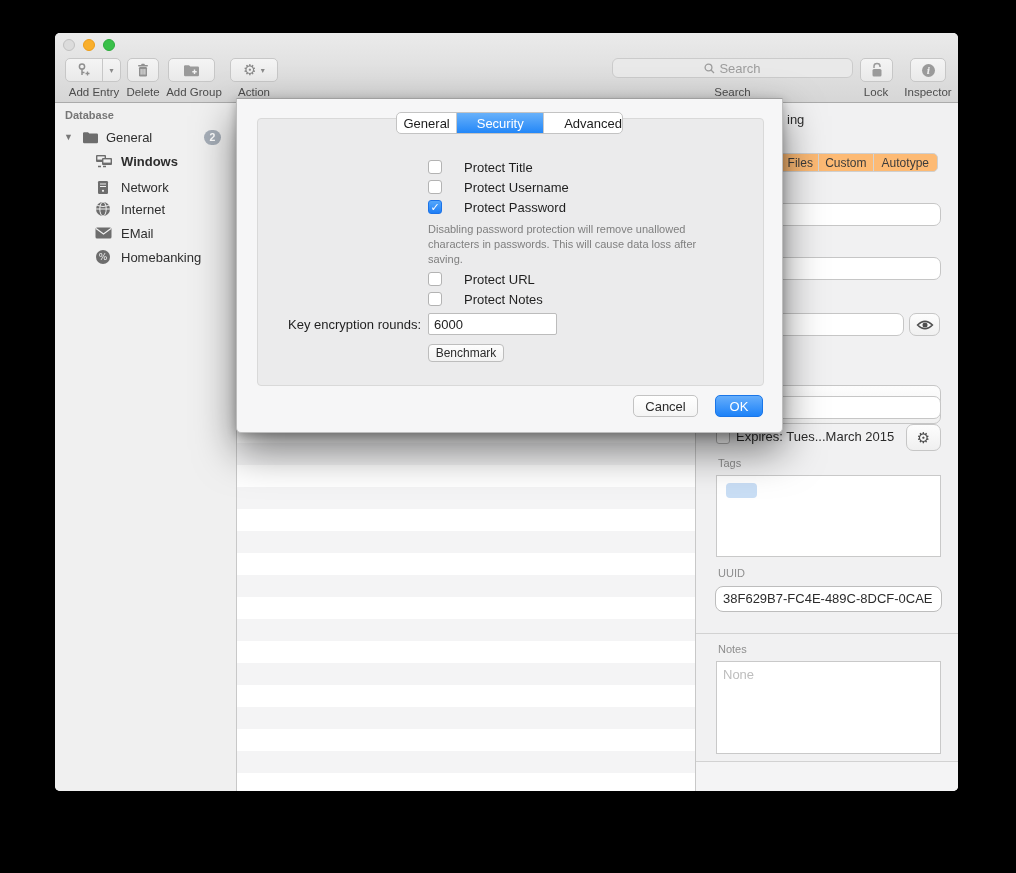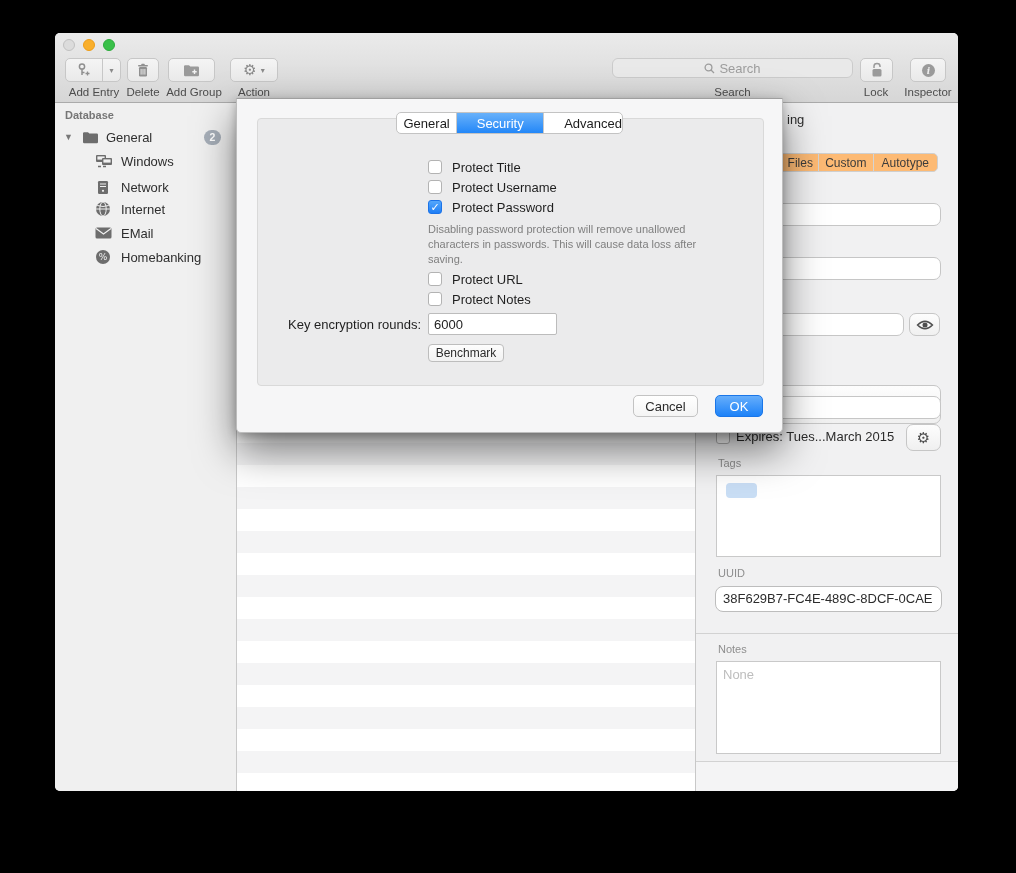--- a/index.html
+++ b/index.html
@@ -84,21 +84,21 @@
   .dialog { position:absolute; left:181px; top:65px; width:547px; height:335px; background:#f6f6f7;
             border:1px solid #bdbdbd; border-top:1px solid #9f9f9f; border-radius:0 0 5px 5px;
             box-shadow:0 18px 40px rgba(0,0,0,.5), 0 3px 10px rgba(0,0,0,.25); z-index:20; }
   .inner-box { position:absolute; left:20px; top:19px; width:507px; height:268px; background:#ebebec;
                border:1px solid #d9d9d9; border-radius:4px; }
   .dlg-tabs { position:absolute; left:159px; top:13px; width:227px; height:22px; display:flex;
               background:#fff; border:1px solid #c3c3c3; border-radius:5px; overflow:hidden; z-index:2; }
   .dlg-tab { display:flex; align-items:center; justify-content:center; font-size:13px; color:#1c1c1c; }
   .dlg-tab + .dlg-tab { border-left:1px solid #c9c9c9; }
   .dlg-tab.selected { background:linear-gradient(#68b1fa,#2387f8); color:#fff; }
-  .cb-row { position:absolute; left:191px; display:flex; align-items:center; gap:10px; height:14px; }
+  .cb-row { position:absolute; left:191px; display:flex; align-items:center; gap:22px; height:14px; }
   .cb-row .lbl { font-size:13px; color:#1f1f1f; }
   .warning { position:absolute; left:191px; top:123px; width:345px; font-size:11px; line-height:15px; color:#7f7f7f; }
   .rounds-label { position:absolute; left:20px; top:218px; width:164px; text-align:right; font-size:13px; color:#1f1f1f; }
   .rounds-input { position:absolute; left:191px; top:214px; width:129px; height:22px; background:#fff;
                   border:1px solid #bcbcbc; border-radius:2px; font-family:inherit; font-size:13px; padding:0 5px; color:#222; }
   .bench-btn { position:absolute; left:191px; top:245px; width:76px; height:18px;
                background:linear-gradient(#fdfdfd,#f2f2f2); border:1px solid #bdbdbd; border-radius:4px;
                font-size:12px; color:#2c2c2c; display:flex; align-items:center; justify-content:center; }
   .dlg-btn { position:absolute; top:296px; height:22px; border-radius:5px; font-size:13px;
              display:flex; align-items:center; justify-content:center; }
@@ -210,21 +210,21 @@
           <span class="disclosure">▼</span>
           <span class="icon" style="position:absolute; left:27px;">
             <svg width="17" height="13" viewBox="0 0 17 13">
                 <path d="M1 2.5 Q1 1.2 2.2 1.2 L6 1.2 L7.3 2.6 L14.8 2.6 Q16 2.6 16 3.8 L16 11 Q16 12.2 14.8 12.2 L2.2 12.2 Q1 12.2 1 11 Z" fill="#6d6d6d"></path>
               </svg>
           </span>
           <span class="sb-label" style="position:absolute; left:51px;">General</span>
           <span class="badge">2</span>
         </div>
 
-        <div class="sb-row" style="top:46px;">
+        <div class="sb-row" style="top:46px;font-weight:bold;">
           <span class="icon" style="position:absolute; left:40px;">
             <svg width="18" height="14" viewBox="0 0 18 14">
                 <rect x="1" y="1" width="10" height="7" rx="1" fill="#6d6d6d"></rect>
                 <rect x="2.4" y="2.4" width="7.2" height="3.2" fill="#f0f0f0"></rect>
                 <rect x="7" y="4" width="10" height="7" rx="1" fill="#6d6d6d"></rect>
                 <rect x="8.4" y="5.4" width="7.2" height="3.2" fill="#f0f0f0"></rect>
                 <line x1="3" y1="12.5" x2="6" y2="12.5" stroke="#6d6d6d" stroke-width="1.6"></line>
                 <line x1="8" y1="12.5" x2="11" y2="12.5" stroke="#6d6d6d" stroke-width="1.6"></line>
               </svg>
           </span>

